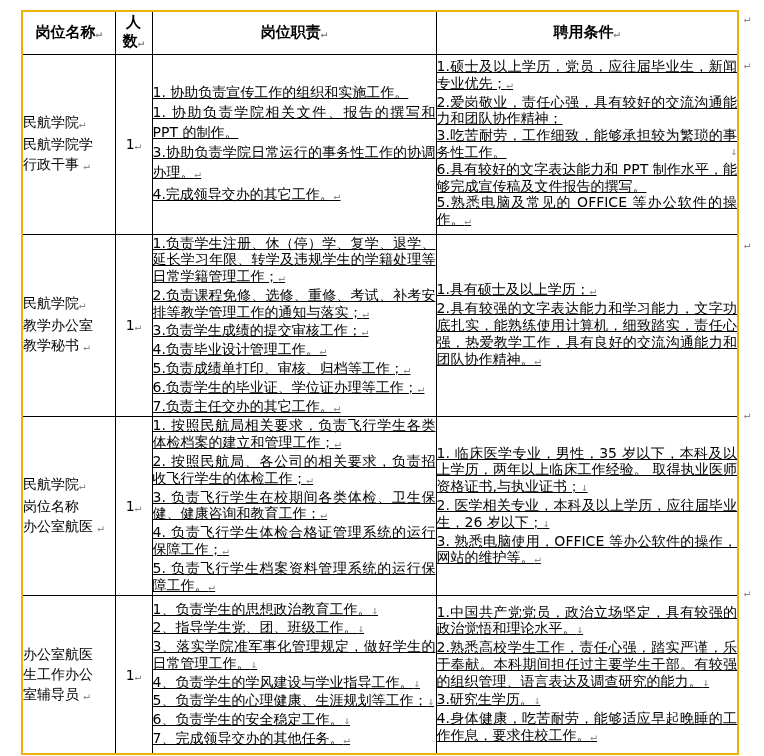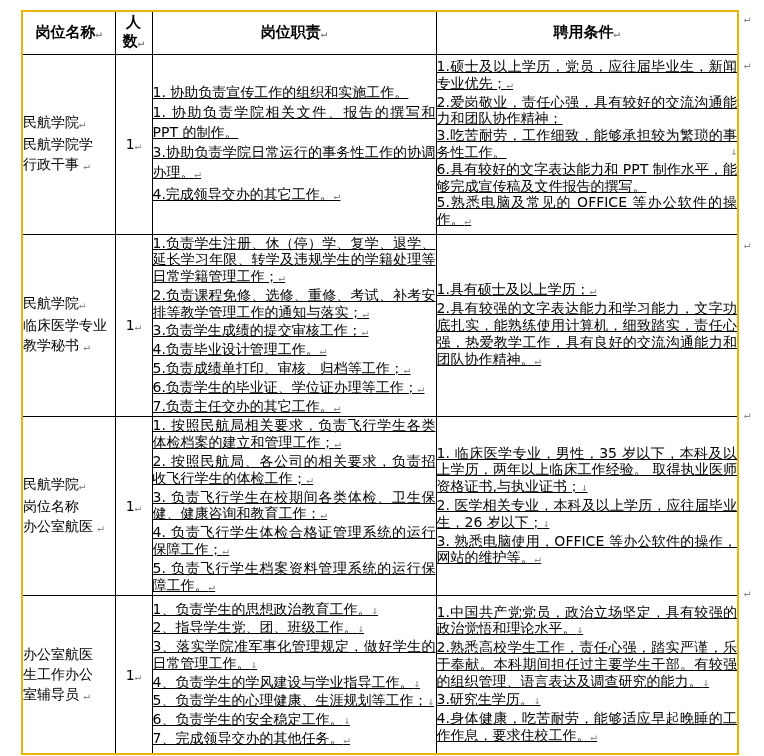--- a/index.html
+++ b/index.html
@@ -111,21 +111,21 @@
             <div class="para">1.硕士及以上学历，党员，应往届毕业生，新闻专业优先；<span class="mark pilcrow">↵</span></div>
             <div class="para">2.爱岗敬业，责任心强，具有较好的交流沟通能力和团队协作精神；</div>
             <div class="para">3.吃苦耐劳，工作细致，能够承担较为繁琐的事务性工作。<span class="mark line_break_right">↓</span></div>
             <div class="para">6.具有较好的文字表达能力和 PPT 制作水平，能够完成宣传稿及文件报告的撰写。</div>
             <div class="para">5.熟悉电脑及常见的 OFFICE 等办公软件的操作。<span class="mark pilcrow">↵</span></div>
           </td>
     </tr>
     <tr class="r2">
       <td class="name-cell">
             <div class="para">民航学院<span class="mark pilcrow">↵</span></div>
-            <div class="para">临床医学专业</div>
+            <div class="para">教学办公室</div>
             <div class="para">教学秘书 <span class="mark pilcrow">↵</span></div>
           </td>
       <td class="count-cell">
             <div class="para">1<span class="mark pilcrow">↵</span></div>
           </td>
       <td class="text-cell duties-cell">
             <div class="para">1.负责学生注册、休（停）学、复学、退学、延长学习年限、转学及违规学生的学籍处理等日常学籍管理工作；<span class="mark pilcrow">↵</span></div>
             <div class="para">2.负责课程免修、选修、重修、考试、补考安排等教学管理工作的通知与落实；<span class="mark pilcrow">↵</span></div>
             <div class="para">3.负责学生成绩的提交审核工作；<span class="mark pilcrow">↵</span></div>
             <div class="para">4.负责毕业设计管理工作。<span class="mark pilcrow">↵</span></div>

